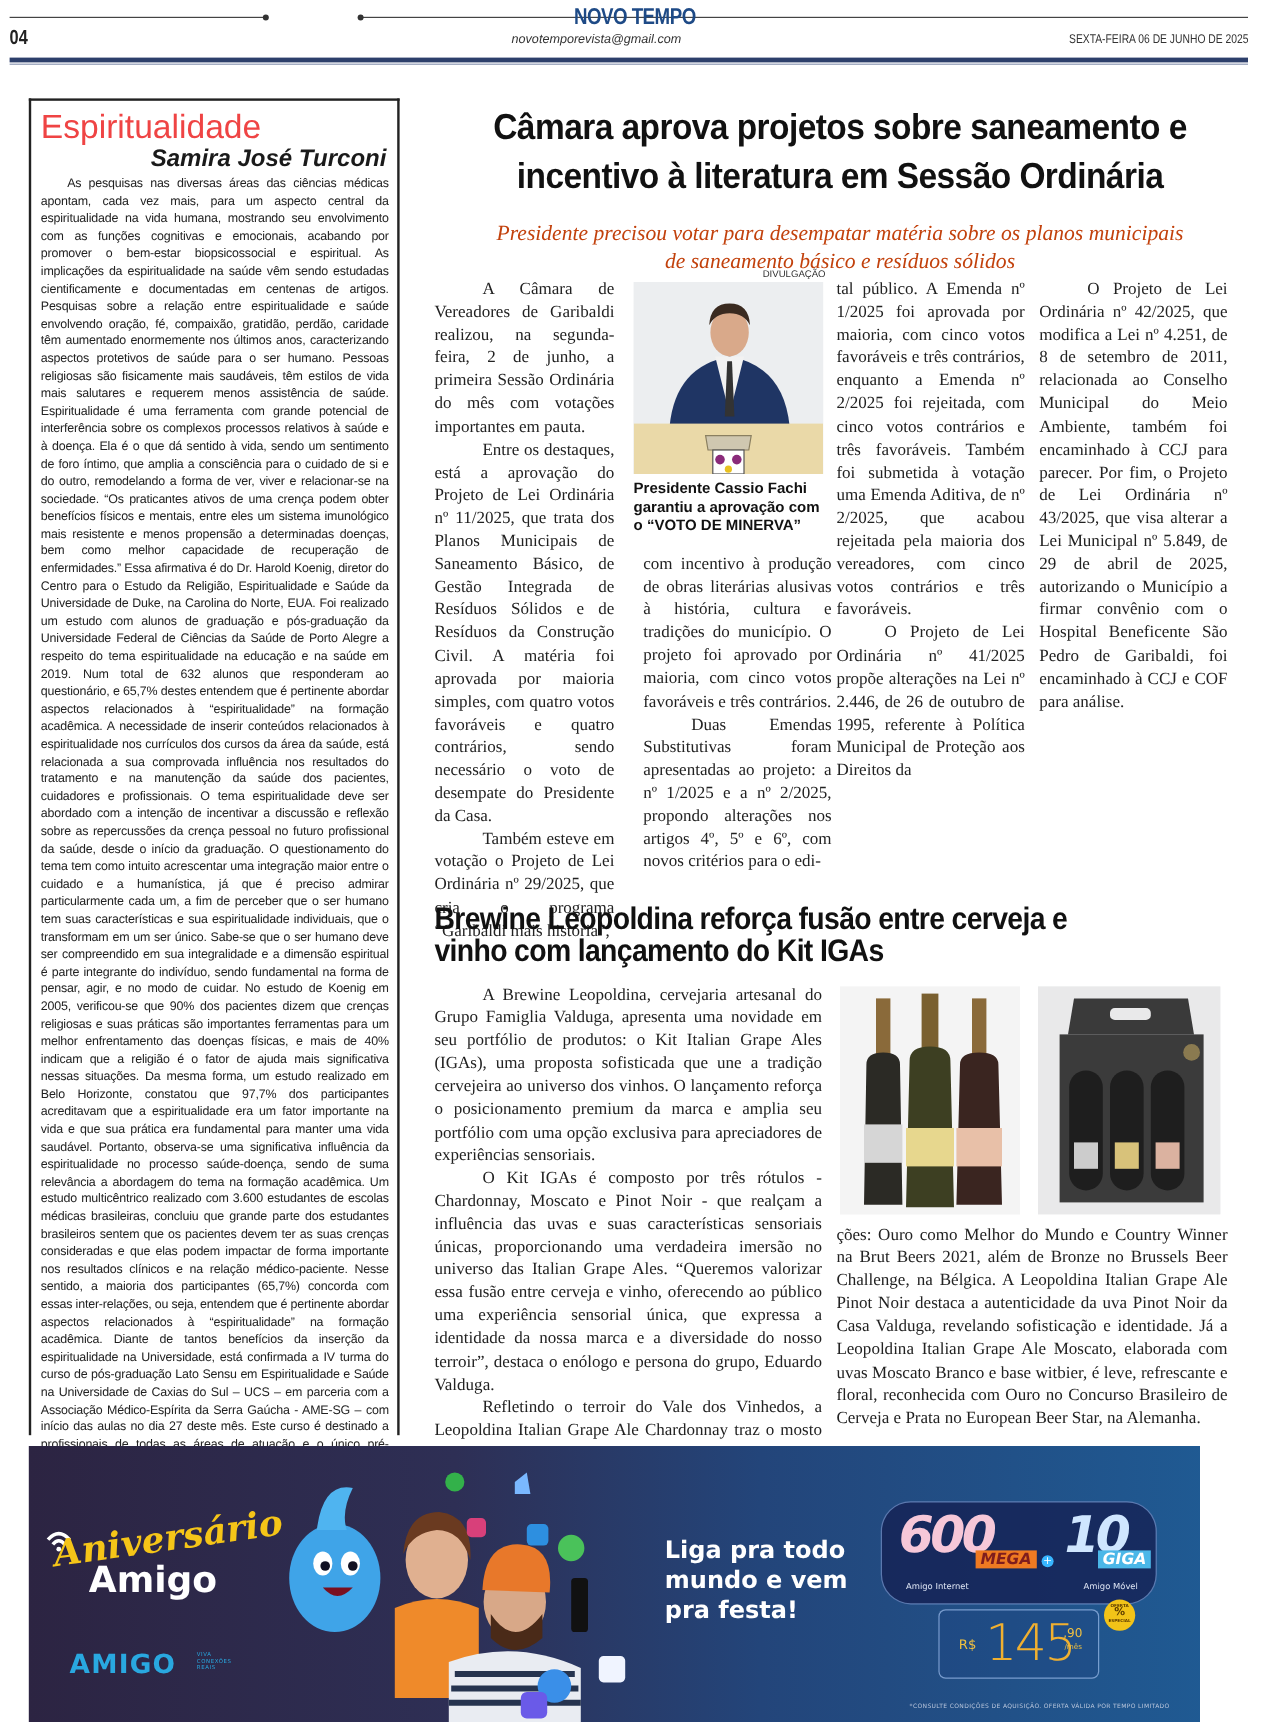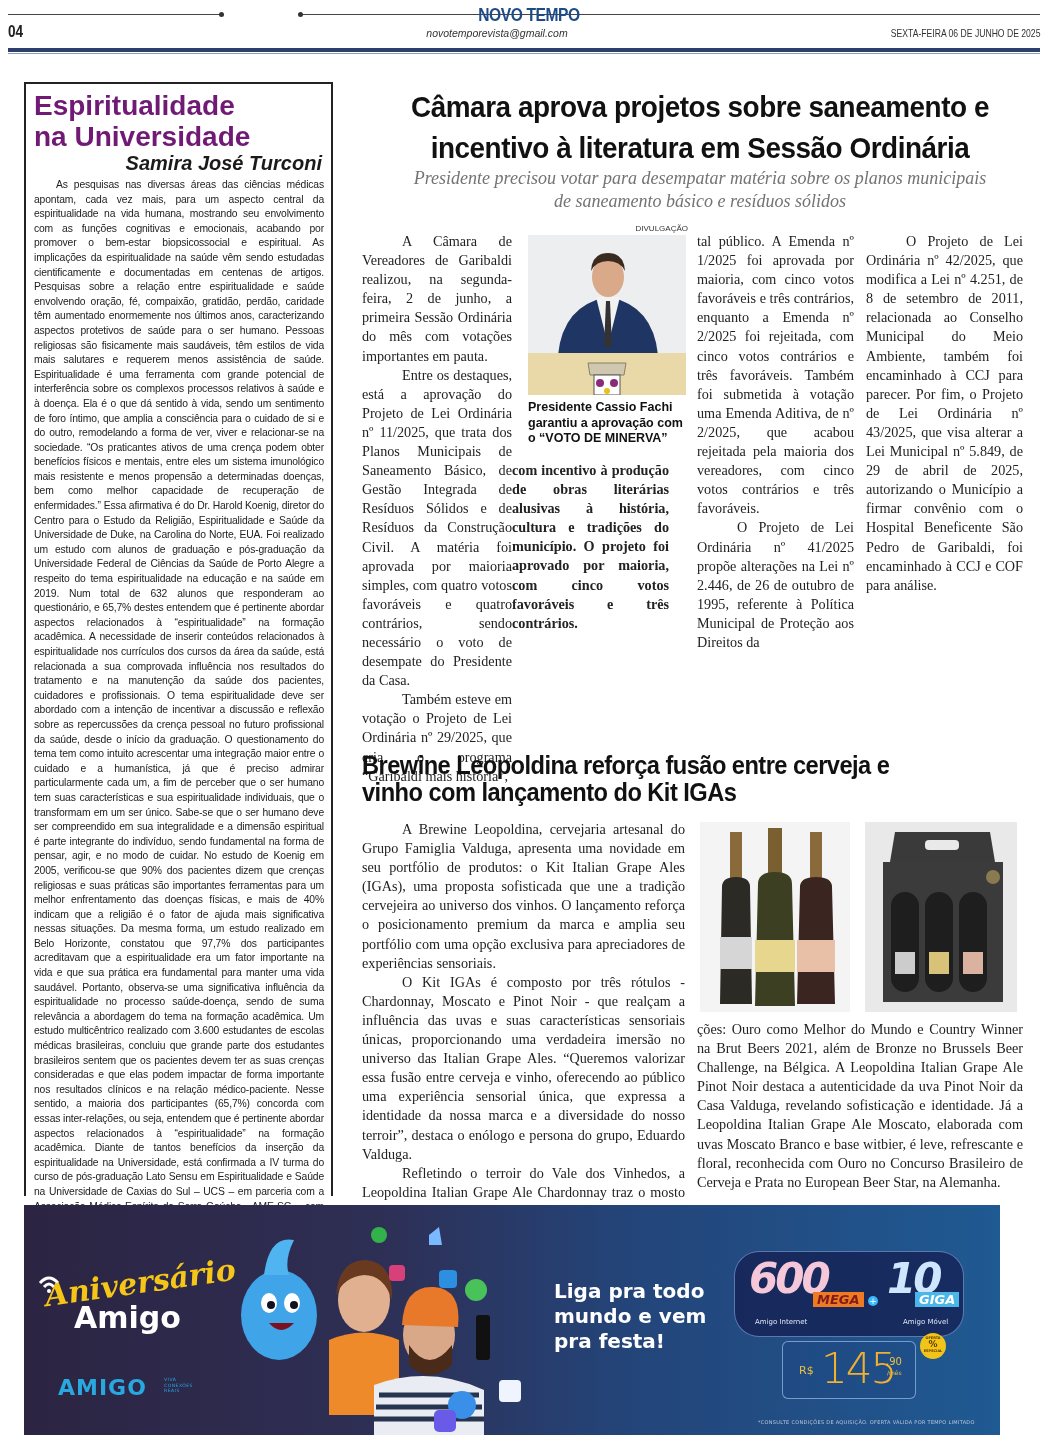--- a/index.html
+++ b/index.html
@@ -13,29 +13,29 @@
     font-family: "Liberation Sans", sans-serif; font-weight: bold; font-size: 19px; color: #1e4a86; letter-spacing: -0.5px; transform: scaleX(0.82); }
   .email { position: absolute; left: 0; width: 994px; top: 27px; text-align: center;
     font-family: "Liberation Sans", sans-serif; font-style: italic; font-size: 10.5px; color: #333; }
   .pagenum { position: absolute; left: 8px; top: 22px; font-family: "Liberation Sans", sans-serif; font-size: 17px; font-weight: bold; color: #222; transform: scaleX(0.8); transform-origin: left; }
   .date { position: absolute; right: 18px; top: 27px; font-family: "Liberation Sans", sans-serif; font-size: 10.5px; color: #333; transform: scaleX(0.82); transform-origin: right; }
   .rule-thick { position: absolute; left: 8px; right: 18px; top: 48px; height: 4px; background: #2d3f6b; }
   .rule-thin { position: absolute; left: 8px; right: 18px; top: 53px; height: 1px; background: #8e9ab4; }
 
   
   .col-box { position: absolute; left: 24px; top: 82px; width: 309px; height: 1114px; border: 2px solid #222; border-bottom: none; padding: 6px 7px 0 8px; }
-  .col-title { font-family: "Liberation Sans", sans-serif; font-weight: bold; font-size: 28px; line-height: 31px; color: #701a75; }
+  .col-title { font-family: "Liberation Sans", sans-serif; font-weight: normal; font-size: 28px; line-height: 31px; color: #ef4444; }
   .col-author { font-family: "Liberation Sans", sans-serif; font-weight: bold; font-style: italic; font-size: 20px; text-align: right; margin-top: 0; margin-bottom: 3px; padding-right: 2px; }
   .col-text { font-family: "Liberation Sans", sans-serif; font-size: 10.35px; line-height: 14.6px; text-align: justify; color: #222; text-indent: 22px; letter-spacing: -0.15px; }
 
   
   .main-title { position: absolute; left: 350px; width: 700px; top: 86px; text-align: center;
     font-family: "Liberation Sans", sans-serif; font-weight: bold; font-size: 30px; line-height: 41px; color: #111; letter-spacing: -0.5px; transform: scaleX(0.93); }
-  .main-sub { position: absolute; left: 360px; width: 680px; top: 167px; text-align: center;
-    font-family: "Liberation Serif", serif; font-style: italic; font-size: 18px; line-height: 23px; color: #737373; }
+  .main-sub { position: absolute; left: 360px; width: 680px; top: 183px; text-align: center;
+    font-family: "Liberation Serif", serif; font-style: italic; font-size: 18px; line-height: 23px; color: #c2410c; }
   .tcol { position: absolute; font-family: "Liberation Serif", serif; font-size: 14.2px; line-height: 19.1px; text-align: justify; color: #222; hyphens: auto; }
   .tcol p { text-indent: 40px; }
   .tcol p.noind { text-indent: 0; }
   .credit { position: absolute; left: 620px; top: 224px; width: 68px; text-align: right; font-family: "Liberation Sans", sans-serif; font-size: 8px; color: #333; }
   .photo1 { position: absolute; left: 528px; top: 235px; width: 158px; height: 160px; overflow: hidden; background: linear-gradient(#eef0f2, #e4e6e8); }
   .caption { position: absolute; left: 528px; top: 400px; width: 165px; font-family: Liberation Sans, sans-serif; font-weight: bold; font-size: 12.5px; line-height: 15.5px; color: #111; }
 
   
   .art2-title { position: absolute; left: 362px; top: 752px; width: 690px; font-family: "Liberation Sans", sans-serif; font-weight: bold; font-size: 26px; line-height: 27px; color: #111; letter-spacing: -0.6px; transform: scaleX(0.91); transform-origin: left; }
   .photo-bottles { position: absolute; left: 700px; top: 822px; width: 150px; height: 190px; background: #f3f3f3; overflow: hidden; }
@@ -80,21 +80,20 @@
 <div class="brand">NOVO TEMPO</div>
 <div class="email">novotemporevista@gmail.com</div>
 <div class="pagenum">04</div>
 <div class="date">SEXTA-FEIRA 06 DE JUNHO DE 2025</div>
 <div class="rule-thick"></div>
 <div class="rule-thin"></div>
 
 <div class="col-box">
   <div class="col-title">
     <div>Espiritualidade</div>
-    <div>na Universidade</div>
   </div>
   <div class="col-author">Samira José Turconi</div>
   <p class="col-text">As pesquisas nas diversas áreas das ciências médicas apontam, cada vez mais, para um aspecto central da espiritualidade na vida humana, mostrando seu envolvimento com as funções cognitivas e emocionais, acabando por promover o bem-estar biopsicossocial e espiritual. As implicações da espiritualidade na saúde vêm sendo estudadas cientificamente e documentadas em centenas de artigos. Pesquisas sobre a relação entre espiritualidade e saúde envolvendo oração, fé, compaixão, gratidão, perdão, caridade têm aumentado enormemente nos últimos anos, caracterizando aspectos protetivos de saúde para o ser humano. Pessoas religiosas são fisicamente mais saudáveis, têm estilos de vida mais salutares e requerem menos assistência de saúde. Espiritualidade é uma ferramenta com grande potencial de interferência sobre os complexos processos relativos à saúde e à doença. Ela é o que dá sentido à vida, sendo um sentimento de foro íntimo, que amplia a consciência para o cuidado de si e do outro, remodelando a forma de ver, viver e relacionar-se na sociedade. “Os praticantes ativos de uma crença podem obter benefícios físicos e mentais, entre eles um sistema imunológico mais resistente e menos propensão a determinadas doenças, bem como melhor capacidade de recuperação de enfermidades.” Essa afirmativa é do Dr. Harold Koenig, diretor do Centro para o Estudo da Religião, Espiritualidade e Saúde da Universidade de Duke, na Carolina do Norte, EUA. Foi realizado um estudo com alunos de graduação e pós-graduação da Universidade Federal de Ciências da Saúde de Porto Alegre a respeito do tema espiritualidade na educação e na saúde em 2019. Num total de 632 alunos que responderam ao questionário, e 65,7% destes entendem que é pertinente abordar aspectos relacionados à “espiritualidade” na formação acadêmica. A necessidade de inserir conteúdos relacionados à espiritualidade nos currículos dos cursos da área da saúde, está relacionada a sua comprovada influência nos resultados do tratamento e na manutenção da saúde dos pacientes, cuidadores e profissionais.  O tema espiritualidade deve ser abordado com a intenção de incentivar a discussão e reflexão sobre as repercussões da crença pessoal no futuro profissional da saúde, desde o início da graduação. O questionamento do tema tem como intuito acrescentar uma integração maior entre o cuidado e a humanística, já que é preciso admirar particularmente cada um, a fim de perceber que o ser humano tem suas características e sua espiritualidade individuais, que o transformam em um ser único. Sabe-se que o ser humano deve ser compreendido em sua integralidade e a dimensão espiritual é parte integrante do indivíduo, sendo fundamental na forma de pensar, agir, e no modo de cuidar. No estudo de Koenig em 2005, verificou-se que 90% dos pacientes dizem que crenças religiosas e suas práticas são importantes ferramentas para um melhor enfrentamento das doenças físicas, e mais de 40% indicam que a religião é o fator de ajuda mais significativa nessas situações. Da mesma forma, um estudo realizado em Belo Horizonte, constatou que 97,7% dos participantes acreditavam que a espiritualidade era um fator importante na vida e que sua prática era fundamental para manter uma vida saudável. Portanto, observa-se uma significativa influência da espiritualidade no processo saúde-doença, sendo de suma relevância a abordagem do tema na formação acadêmica. Um estudo multicêntrico realizado com 3.600 estudantes de escolas médicas brasileiras, concluiu que grande parte dos estudantes brasileiros sentem que os pacientes devem ter as suas crenças consideradas e que elas podem impactar de forma importante nos resultados clínicos e na relação médico-paciente. Nesse sentido, a maioria dos participantes (65,7%) concorda com essas inter-relações, ou seja, entendem que é pertinente abordar aspectos relacionados à “espiritualidade” na formação acadêmica. Diante de tantos benefícios da inserção da espiritualidade na Universidade, está confirmada a IV turma do curso de pós-graduação Lato Sensu em Espiritualidade e Saúde na Universidade de Caxias do Sul – UCS – em parceria com a Associação Médico-Espírita da Serra Gaúcha - AME-SG – com início das aulas no dia 27 deste mês. Este curso é destinado a profissionais de todas as áreas de atuação e o único pré-requisito é um diploma de graduação. Será um curso totalmente on-line com carga horária de 360horas distribuídas um final de semana por mês. O curso tem o certificado da UCS e do MEC. As inscrições encontram-se abertas. Para maiores informações, acesse o site oficial da Universidade: www.ucs.br/site.</p>
 </div>
 
 <div class="main-title">
   <div>Câmara aprova projetos sobre saneamento e</div>
   <div>incentivo à literatura em Sessão Ordinária</div>
 </div>
 <div class="main-sub">
@@ -120,22 +119,23 @@
     <rect x="0" y="118" width="158" height="42" fill="#ead9a8"></rect>
     <path d="M60 128 L98 128 L96 140 L62 140 Z" fill="#cfc7b0" stroke="#8a7f60" stroke-width="1"></path>
     <rect x="66" y="140" width="26" height="20" fill="#fff" stroke="#555" stroke-width="1"></rect>
     <circle cx="72" cy="148" r="4" fill="#8a2a7a"></circle>
     <circle cx="86" cy="148" r="4" fill="#8a2a7a"></circle>
     <circle cx="79" cy="156" r="3" fill="#e8c020"></circle>
   </svg>
 </div>
 <div class="caption">Presidente Cassio Fachi garantiu a aprovação com o “VOTO DE MINERVA”</div>
 
-<div class="tcol" style="left:512px;top:461px;width:157px;font-weight:bold;">
+<div class="tcol" style="left:536px;top:461px;width:157px;">
   <p class="noind">com incentivo à produção de obras literárias alusivas à história, cultura e tradições do município. O projeto foi aprovado por maioria, com cinco votos favoráveis e três contrários.</p>
+  <p>Duas Emendas Substitutivas foram apresentadas ao projeto: a nº 1/2025 e a nº 2/2025, propondo alterações nos artigos 4º, 5º e 6º, com novos critérios para o edi-</p>
 </div>
 
 <div class="tcol" style="left:697px;top:232px;width:157px;">
   <p class="noind">tal público. A Emenda nº 1/2025 foi aprovada por maioria, com cinco votos favoráveis e três contrários, enquanto a Emenda nº 2/2025 foi rejeitada, com cinco votos contrários e três favoráveis. Também foi submetida à votação uma Emenda Aditiva, de nº 2/2025, que acabou rejeitada pela maioria dos vereadores, com cinco votos contrários e três favoráveis.</p>
   <p>O Projeto de Lei Ordinária nº 41/2025 propõe alterações na Lei nº 2.446, de 26 de outubro de 1995, referente à Política Municipal de Proteção aos Direitos da</p>
 </div>
 
 <div class="tcol" style="left:866px;top:232px;width:157px;">
   <p>O Projeto de Lei Ordinária nº 42/2025, que modifica a Lei nº 4.251, de 8 de setembro de 2011, relacionada ao Conselho Municipal do Meio Ambiente, também foi encaminhado à CCJ para parecer. Por fim, o Projeto de Lei Ordinária nº 43/2025, que visa alterar a Lei Municipal nº 5.849, de 29 de abril de 2025, autorizando o Município a firmar convênio com o Hospital Beneficente São Pedro de Garibaldi, foi encaminhado à CCJ e COF para análise.</p>
 </div>

